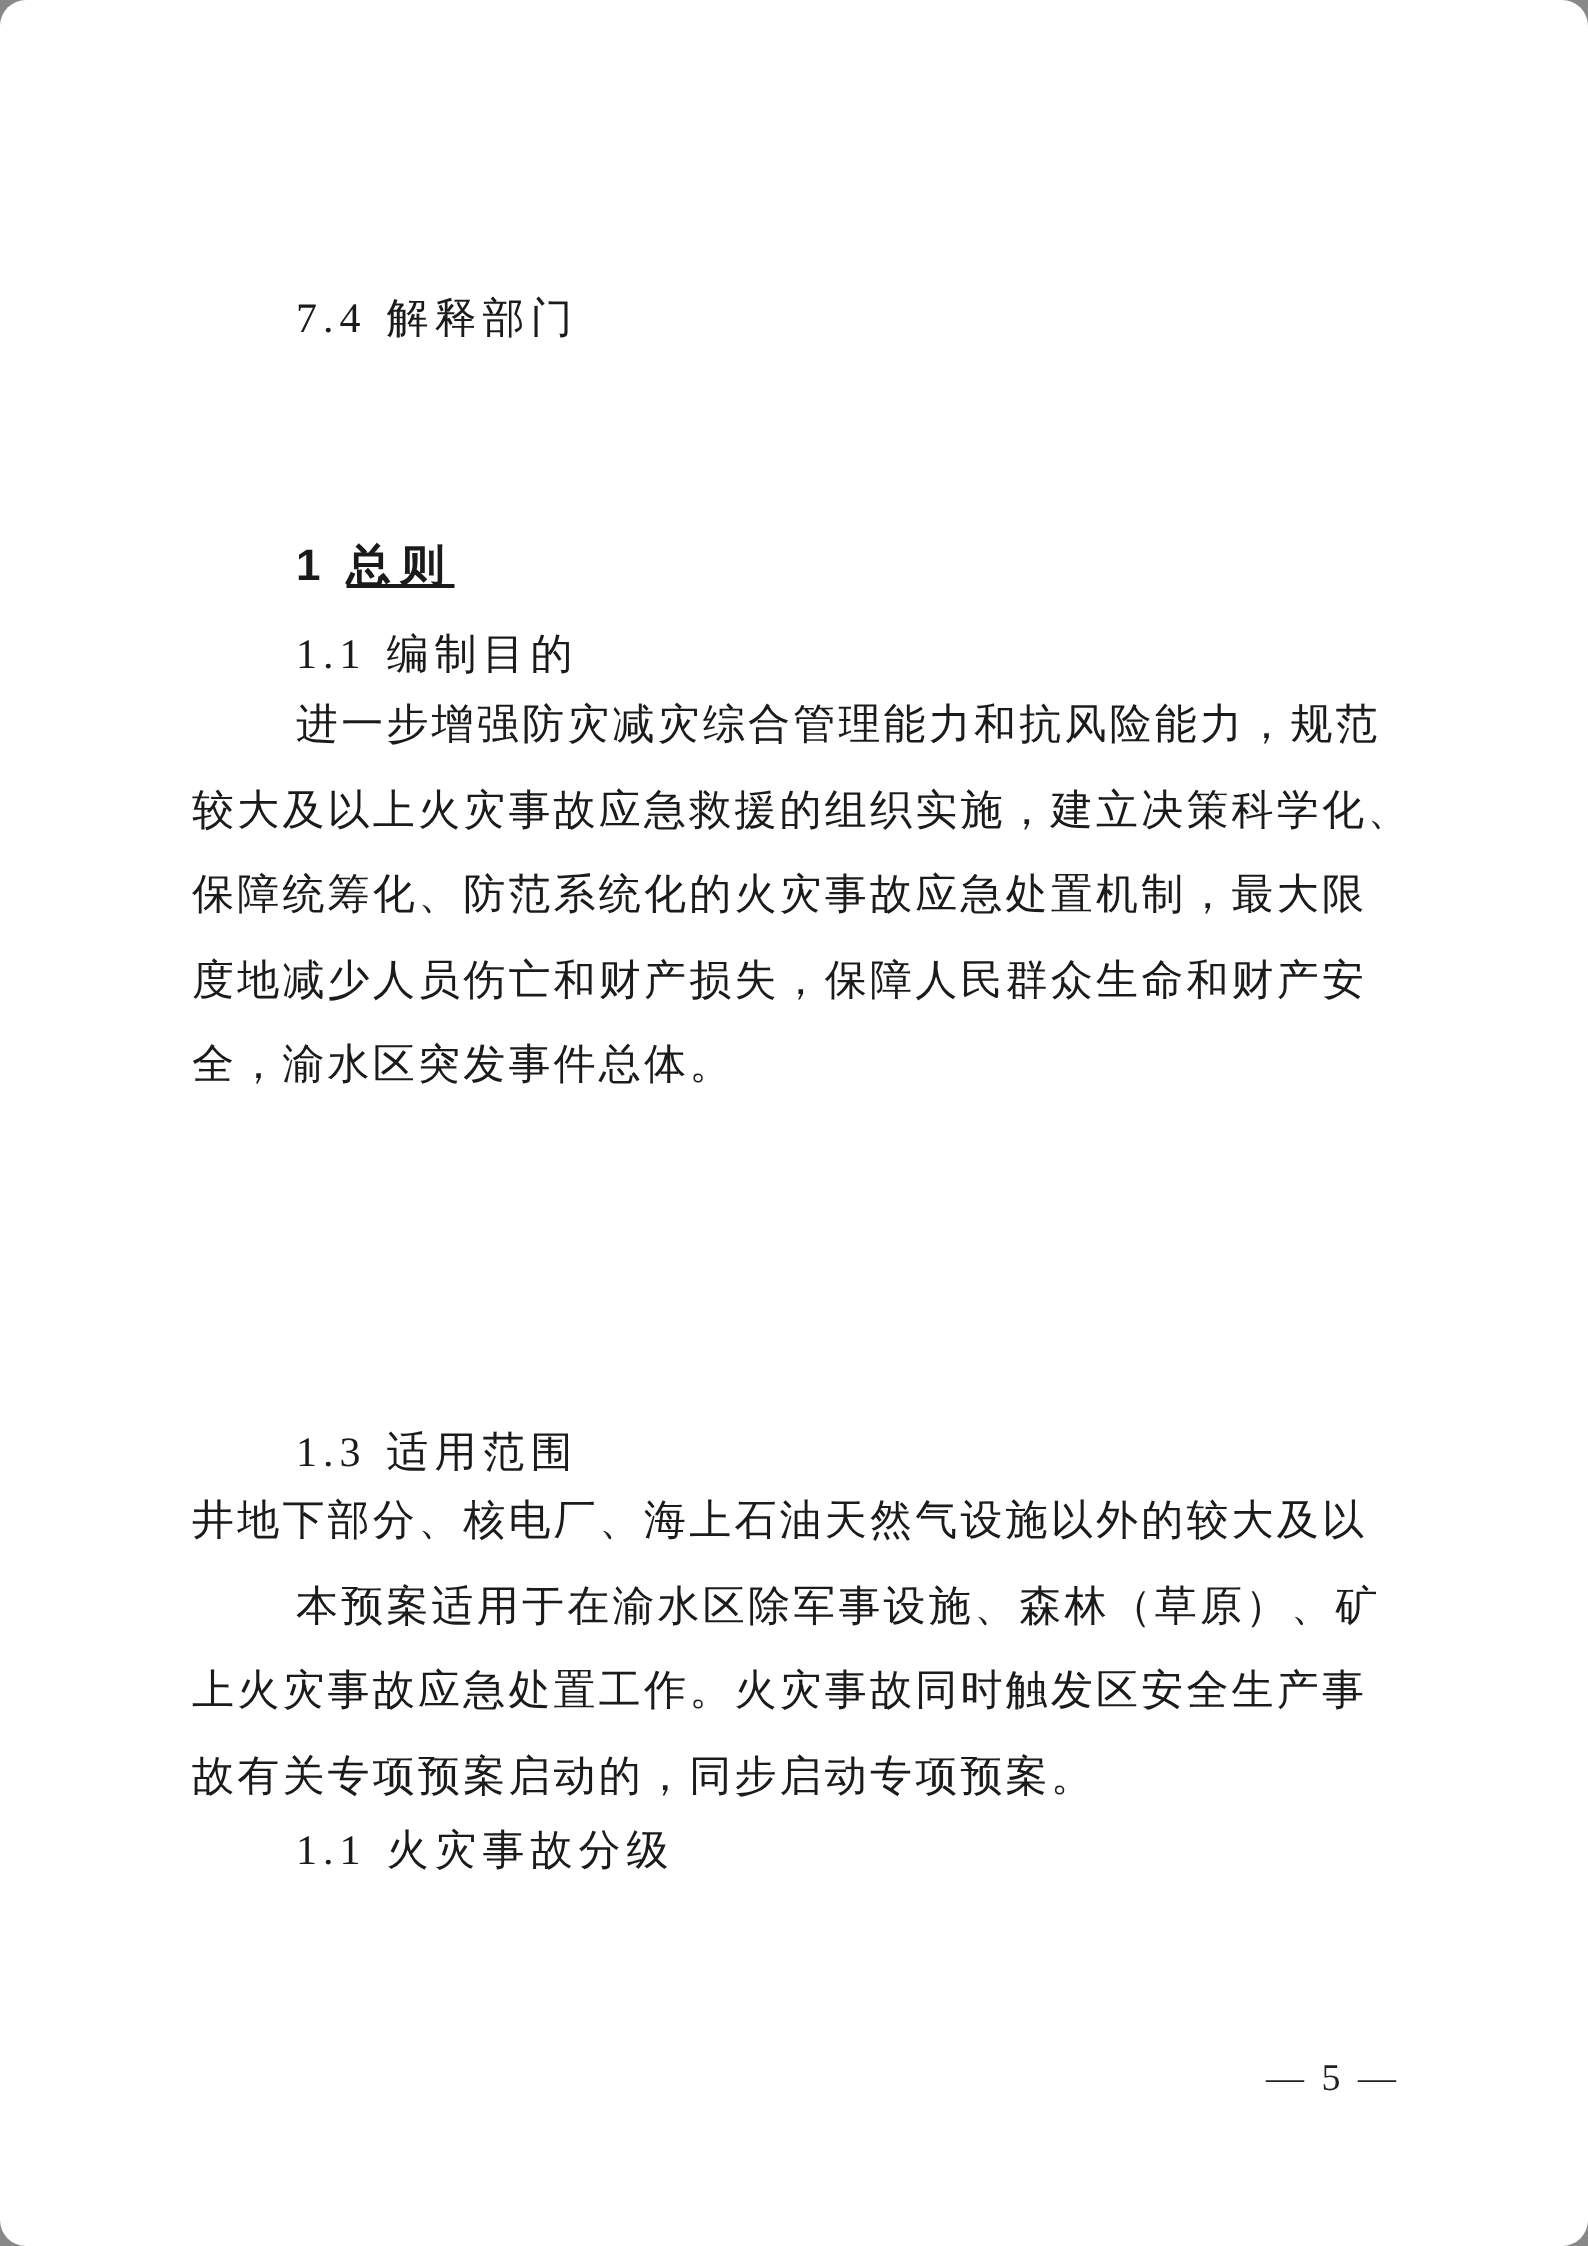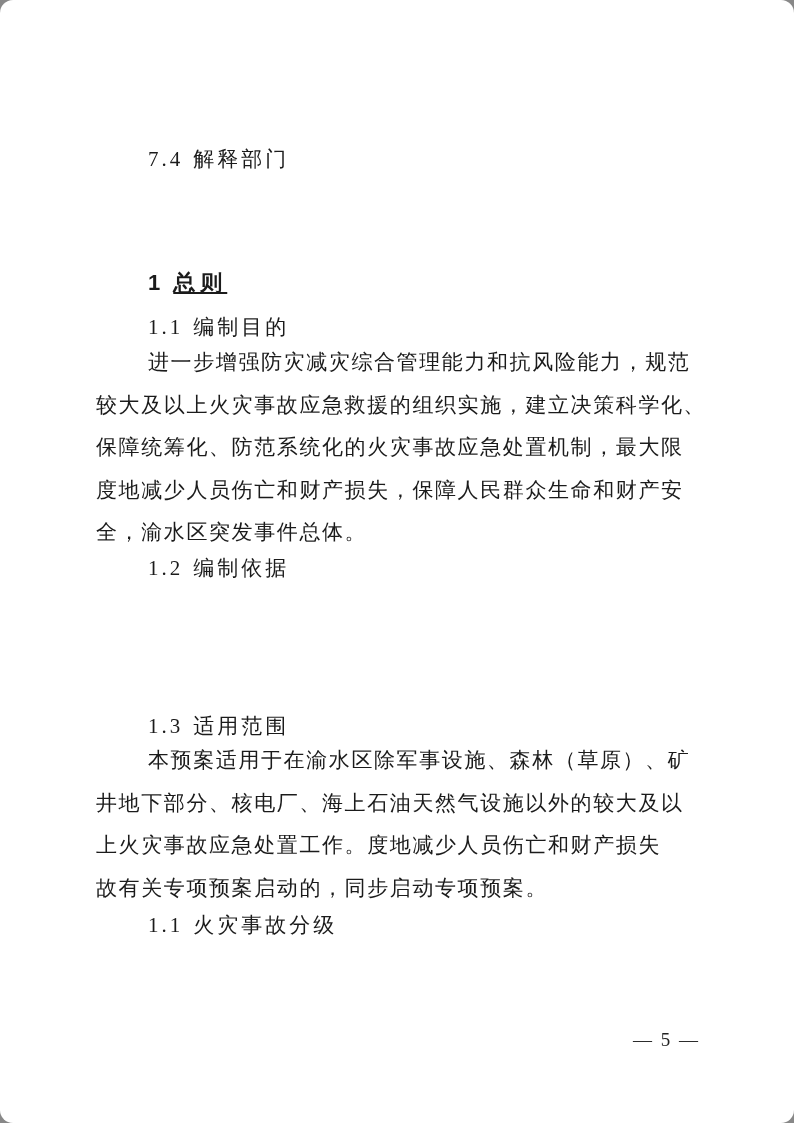--- a/index.html
+++ b/index.html
@@ -79,33 +79,30 @@
   </div>
 
   <div class="abs para" style="top:341px">
     <div class="line indent">进一步增强防灾减灾综合管理能力和抗风险能力，规范</div>
     <div class="line">较大及以上火灾事故应急救援的组织实施，建立决策科学化、</div>
     <div class="line">保障统筹化、防范系统化的火灾事故应急处置机制，最大限</div>
     <div class="line">度地减少人员伤亡和财产损失，保障人民群众生命和财产安</div>
     <div class="line">全，渝水区突发事件总体。</div>
   </div>
 
-  <div class="abs sec-heading" style="top:556px">
-    <span class="num">1.2</span><span class="title">编制依据</span>
-  </div>
 
 
   <div class="abs sec-heading" style="top:714px">
     <span class="num">1.3</span><span class="title">适用范围</span>
   </div>
 
   <div class="abs para" style="top:739px">
+    <div class="line">井地下部分、核电厂、海上石油天然气设施以外的较大及以</div>
     <div class="line indent">本预案适用于在渝水区除军事设施、森林（草原）、矿</div>
-    <div class="line">井地下部分、核电厂、海上石油天然气设施以外的较大及以</div>
-    <div class="line">上火灾事故应急处置工作。度地减少人员伤亡和财产损失</div>
+    <div class="line">上火灾事故应急处置工作。火灾事故同时触发区安全生产事</div>
     <div class="line">故有关专项预案启动的，同步启动专项预案。</div>
   </div>
 
   <div class="abs sec-heading" style="top:913px">
     <span class="num">1.1</span><span class="title">火灾事故分级</span>
   </div>
 
   <div class="footer">— 5 —</div>
 
 </div>

